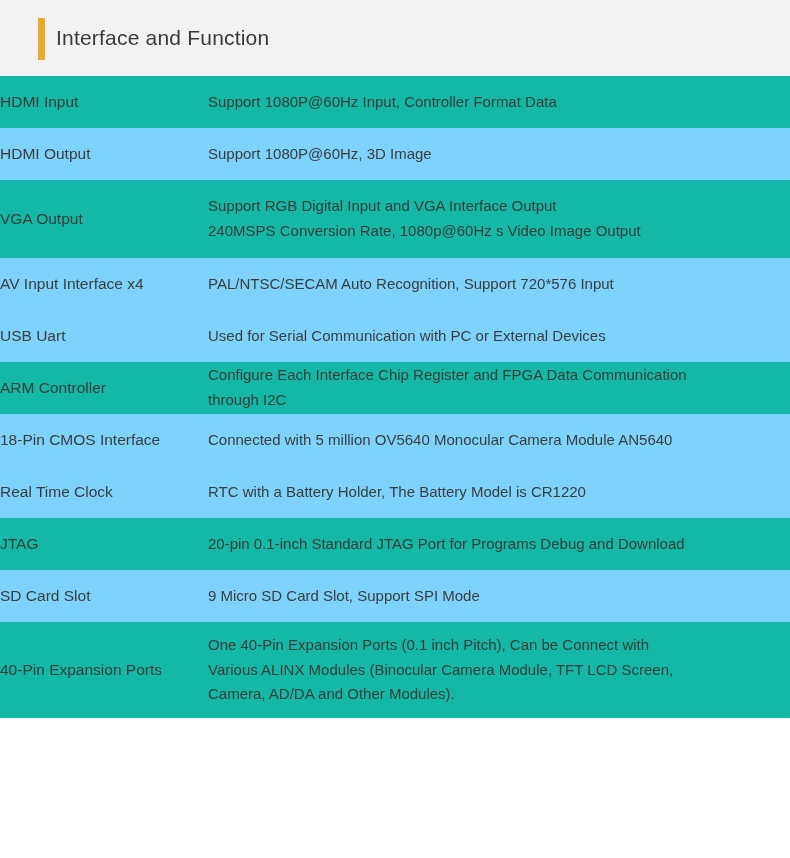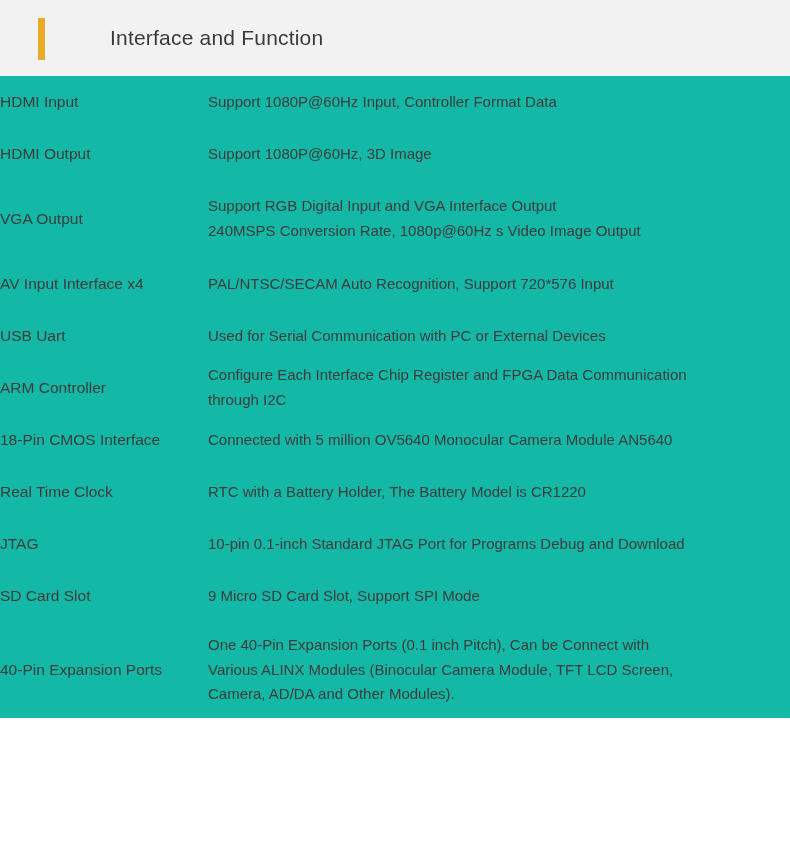--- a/index.html
+++ b/index.html
@@ -29,36 +29,36 @@
   }
   .header-accent {
     position: absolute;
     left: 38px;
     top: 18px;
     width: 7px;
     height: 42px;
     background: #eaab2a;
   }
   .header-title {
-    margin-left: 110px;
+    margin-left: 56px;
     font-size: 21px;
     color: #3a3a3a;
     letter-spacing: 0.2px;
   }
   table.spec {
     width: 790px;
     border-collapse: collapse;
     table-layout: fixed;
   }
   table.spec td {
     vertical-align: middle;
     padding: 0;
   }
   .row-odd td { background: #14b8a6; }
-  .row-even td { background: #14b8a6; }
+  .row-even td { background: #7dd3fc; }
   td.label {
     width: 208px;
     padding-left: 68px;
     padding-right: 8px;
     font-size: 15.5px;
     color: #3c3c3c;
     line-height: 1.35;
   }
   td.value {
     padding-left: 2px;
@@ -150,21 +150,21 @@
           <span class="line">Clock</span>
         </td>
         <td class="value">
           <span class="line">RTC with a Battery Holder, The Battery Model is CR1220</span>
         </td>
       </tr>
 
       <tr class="row-odd h52">
         <td class="label">JTAG</td>
         <td class="value">
-          <span class="line">10-pin 0.1-inch Standard JTAG Port for Programs Debug and Download</span>
+          <span class="line">20-pin 0.1-inch Standard JTAG Port for Programs Debug and Download</span>
         </td>
       </tr>
 
       <tr class="row-even h52">
         <td class="label">SD Card Slot</td>
         <td class="value">
           <span class="line">9 Micro SD Card Slot,  Support SPI Mode</span>
         </td>
       </tr>
 

